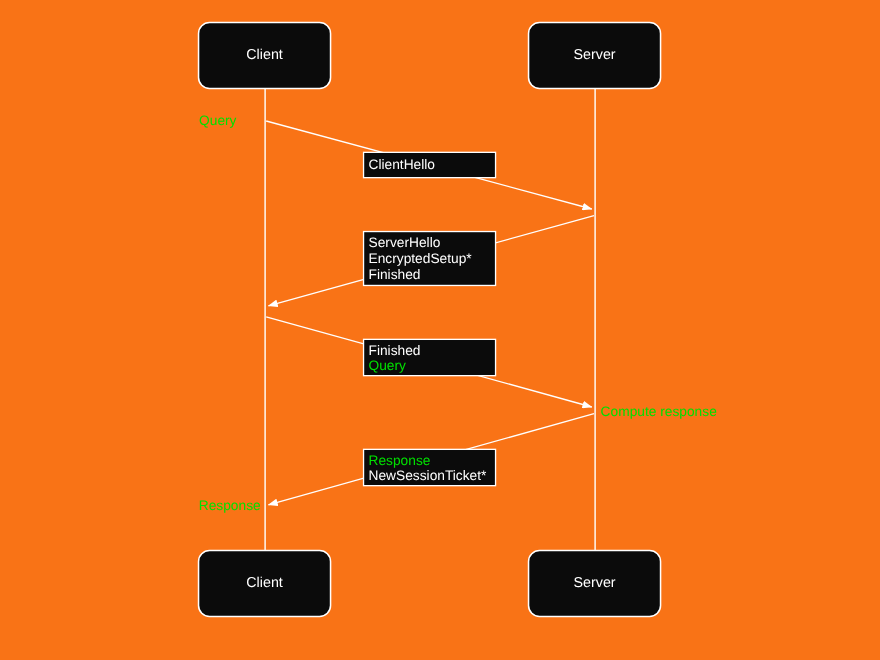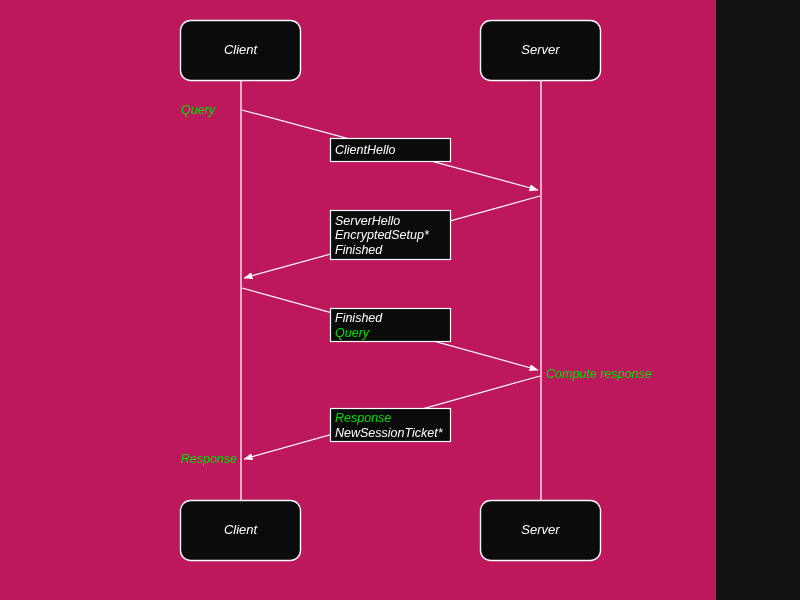--- a/index.html
+++ b/index.html
@@ -9,24 +9,23 @@
     background: #111111;
   }
   body {
     width: 800px;
     height: 600px;
     overflow: hidden;
     font-family: "Liberation Sans", sans-serif;
   }
   #diagram-root {
     position: relative;
-    width: 716px;
+    width: 800px;
     height: 600px;
-    background: #be185d;
-    font-style: italic;
+    background: #f97316;
   }
   svg#diagram-canvas {
     position: absolute;
     left: 0;
     top: 0;
     width: 800px;
     height: 600px;
     display: block;
   }
   .actor-box-rect {

